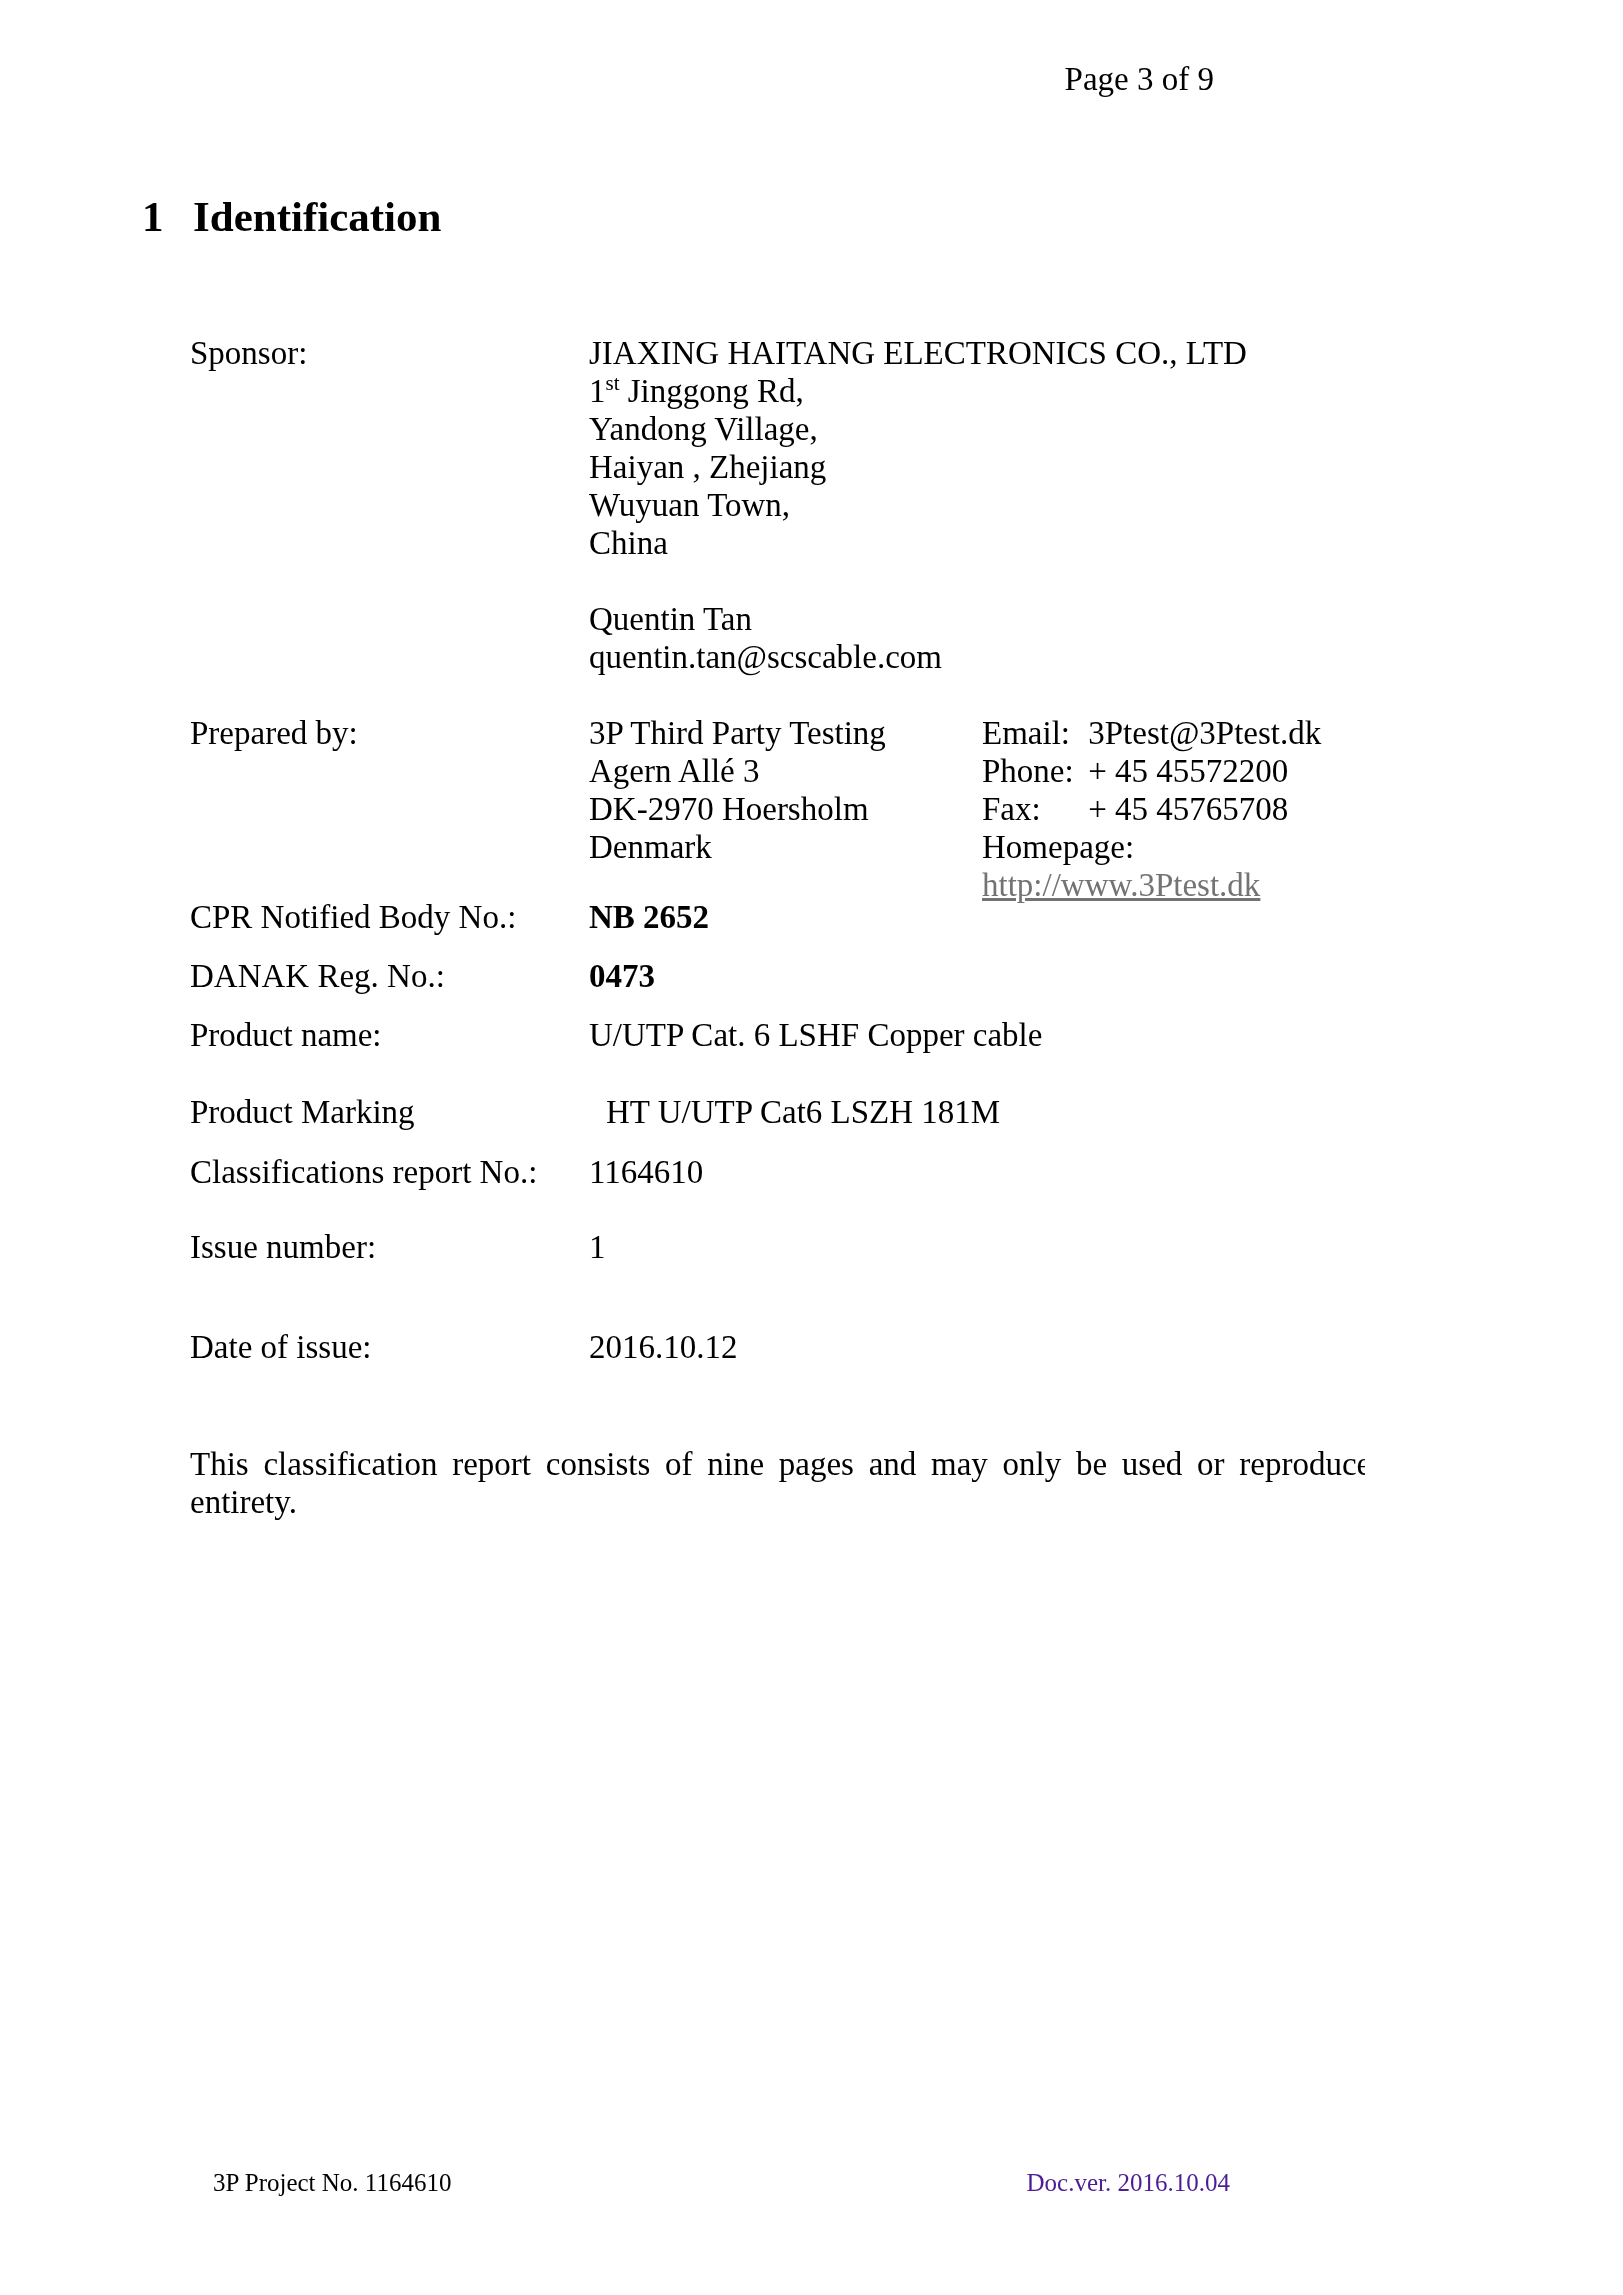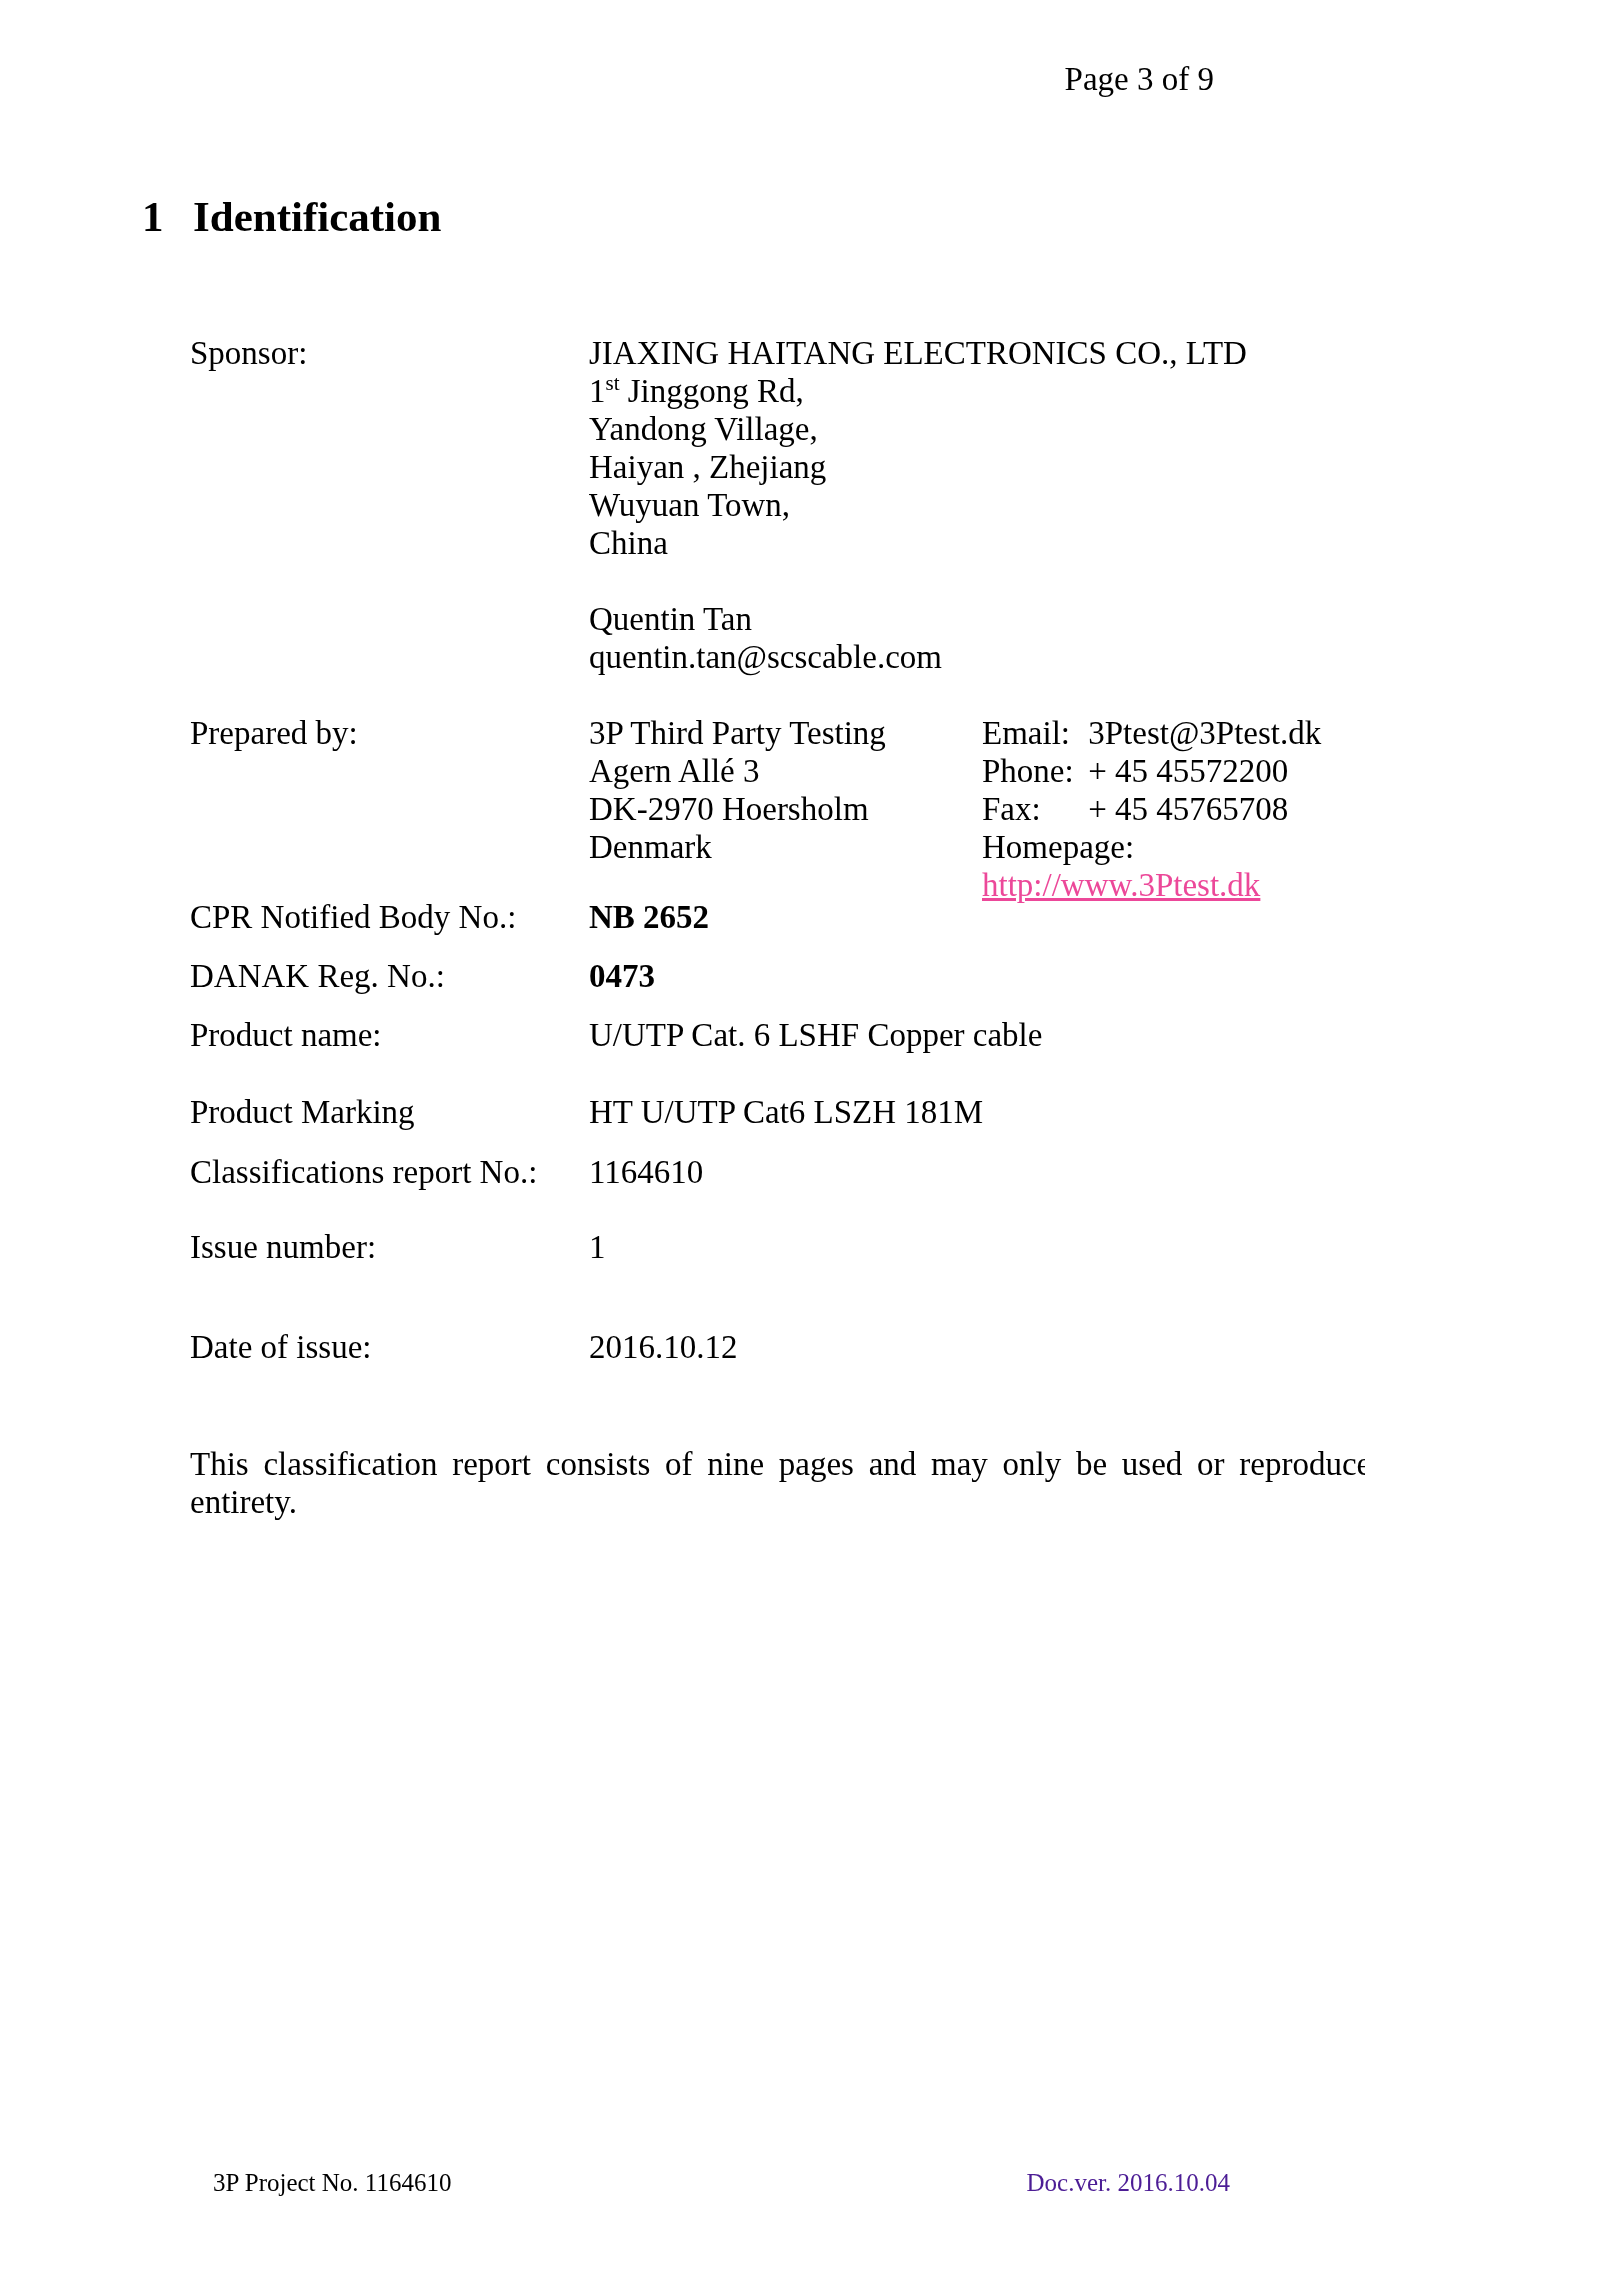--- a/index.html
+++ b/index.html
@@ -42,21 +42,21 @@
   .row .label { flex: 0 0 399px; width: 399px; }
   .row .value { flex: 1 1 auto; }
   .bold { font-weight: bold; }
   sup.ord {
     font-size: 21px;
     line-height: 0;
     vertical-align: super;
   }
   .contact-line .clabel { display: inline-block; min-width: 98px; }
   .link {
-    color: #ec4899;
+    color: #737373;
     text-decoration: underline;
   }
   .note {
     position: absolute;
     left: 190px;
     top: 1425px;
     width: 1284px;
     text-align: justify;
     margin-top: 20px;
   }
@@ -143,21 +143,21 @@
   <div class="row" style="top:957px;">
     <div class="label">DANAK Reg. No.:</div>
     <div class="value bold">0473</div>
   </div>
 
   <div class="row" style="top:1016px;">
     <div class="label">Product name:</div>
     <div class="value">U/UTP Cat. 6 LSHF Copper cable</div>
   </div>
 
-  <div class="row" style="top:1093px;">
+  <div class="row" style="top:1093px;gap:17px;">
     <div class="label">Product Marking</div>
     <div class="value">HT U/UTP Cat6 LSZH 181M</div>
   </div>
 
   <div class="row" style="top:1153px;">
     <div class="label">Classifications report No.:</div>
     <div class="value">1164610</div>
   </div>
 
   <div class="row" style="top:1228px;align-items:center;">

